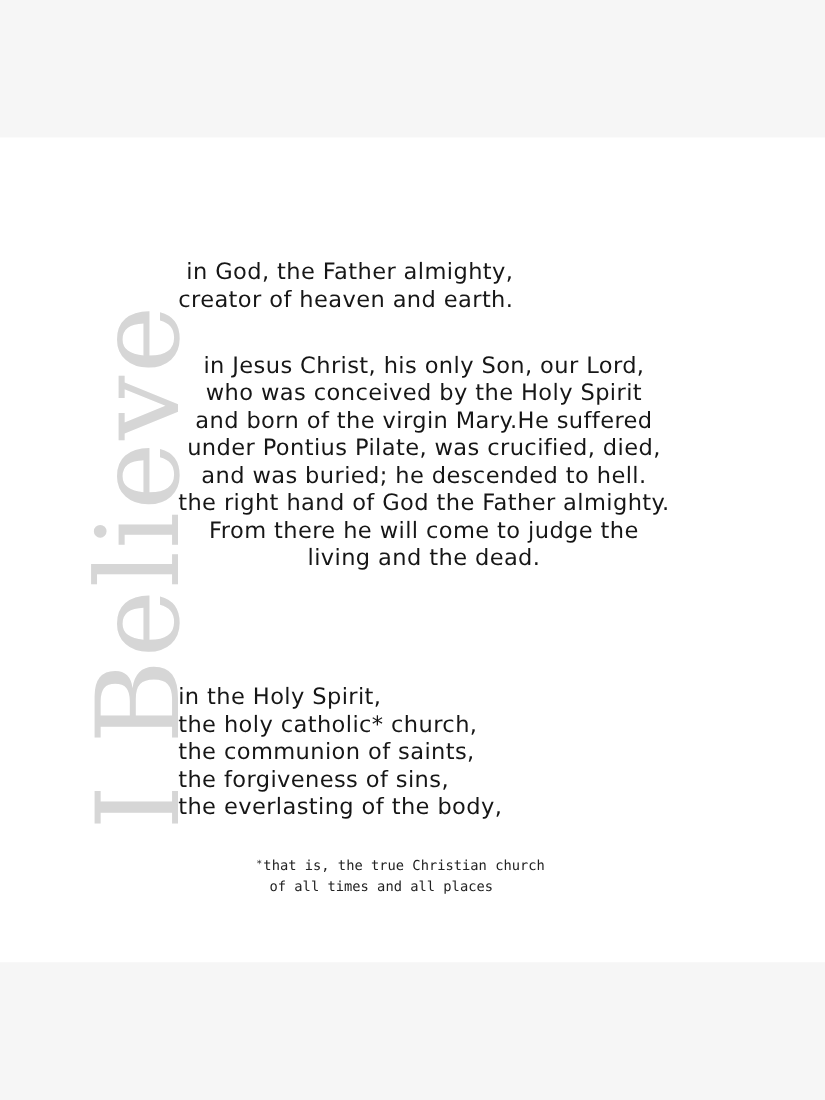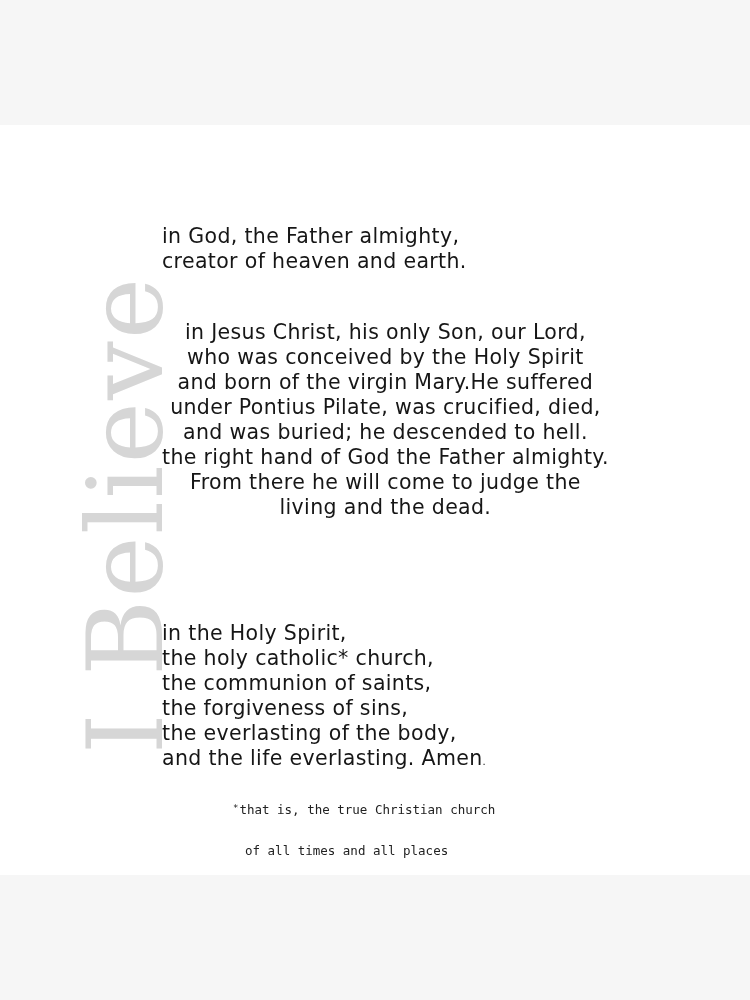--- a/index.html
+++ b/index.html
@@ -37,34 +37,34 @@
       left: 162px;
       top: 224px;
       color: #161616;
       font-family: "DejaVu Sans", sans-serif;
       font-size: 20.5px;
       line-height: 25px;
       letter-spacing: 0.35px;
     }
     .para { margin: 0; }
     .para .line { display: block; white-space: nowrap; }
-    .para-1 { position: absolute; top: 0; left: 0; }
+    .para-1 { position: absolute; top: 11px; left: 0; text-align: right; }
     .para-2 { position: absolute; top: 96px; left: 0; text-align: center; }
     .para-3 { position: absolute; top: 397px; left: 0; }
     .amen-dot { font-size: 10px; }
     .footnote {
       position: absolute;
       left: 233px;
       top: 777px;
       font-family: "DejaVu Sans Mono", monospace;
       font-size: 12.5px;
       line-height: 19px;
       color: #222;
     }
-    .footnote .line { display: block; white-space: nowrap; margin-top: 22px; }
+    .footnote .line { display: block; white-space: nowrap; }
     .footnote .indent { padding-left: 12px; }
     .footnote .star { font-size: 9px; vertical-align: 3px; margin-right: 1px; }
   </style>
 </head>
 <body>
 
 <div class="band-top"></div>
 
 <div class="sheet"></div>
 
@@ -84,21 +84,20 @@
     <span class="line">the right hand of God the Father almighty.</span>
     <span class="line">From there he will come to judge the</span>
     <span class="line">living and the dead.</span>
   </div>
   <div class="para para-3">
     <span class="line">in the Holy Spirit,</span>
     <span class="line">the holy catholic* church,</span>
     <span class="line">the communion of saints,</span>
     <span class="line">the forgiveness of sins,</span>
     <span class="line">the everlasting of the body,</span>
-    <span class="line"><span>and the life everlasting. Amen</span><span class="amen-dot">.</span></span>
   </div>
 </div>
 
 <div class="footnote">
   <span class="line"><span class="star">*</span><span>that is, the true Christian church</span></span>
   <span class="line indent">of all times and all places</span>
 </div>
 
 <div class="band-bottom"></div>
 

